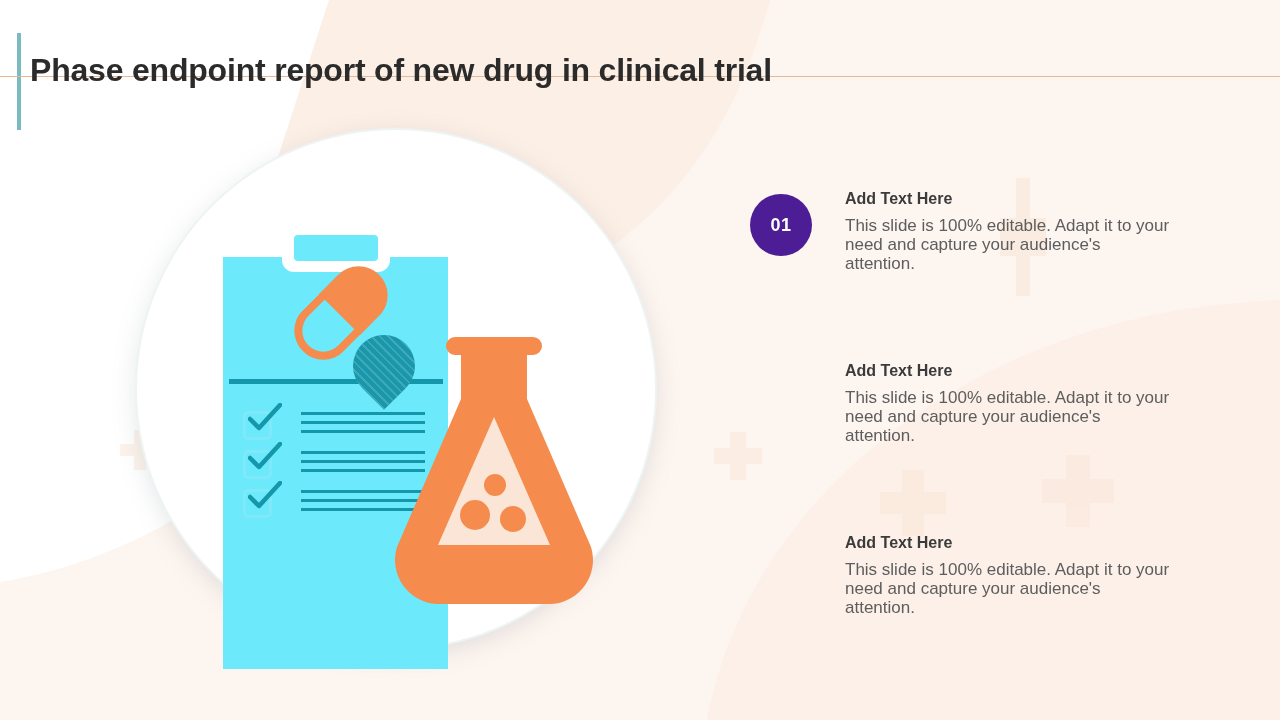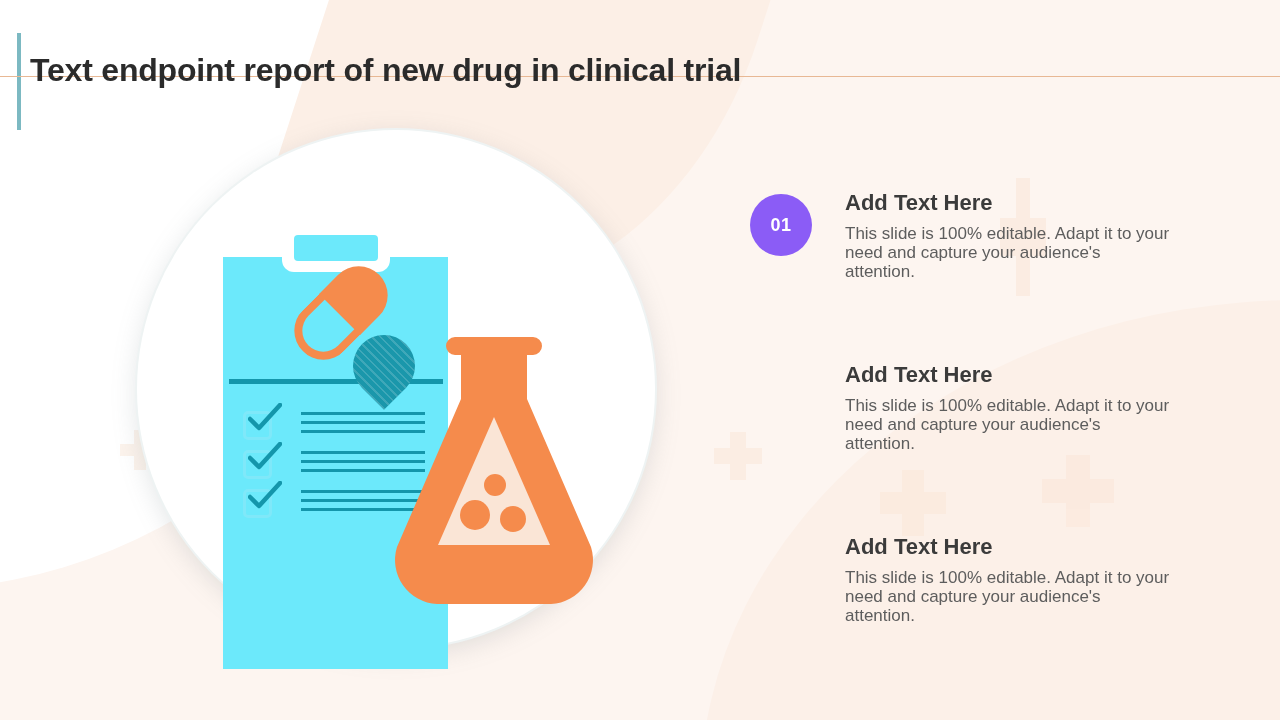--- a/index.html
+++ b/index.html
@@ -238,32 +238,32 @@
     position: relative;
     height: 172px;
   }
   .item-badge {
     position: absolute;
     left: 0;
     top: 12px;
     width: 62px;
     height: 62px;
     border-radius: 50%;
-    background: #8b5cf6;
+    background: #4c1d95;
     color: #ffffff;
     font-size: 18px;
     font-weight: bold;
     display: flex;
     align-items: center;
     justify-content: center;
     letter-spacing: 0.5px;
   }
   .item-text { position: absolute; left: 95px; top: 8px; width: 330px; }
   .item-heading {
-    font-size: 22px;
+    font-size: 16px;
     font-weight: bold;
     color: #3b3b3b;
     margin: 0 0 8px 0;
   }
   .item-body {
     font-size: 17px;
     line-height: 19px;
     color: #5d5d5d;
     margin: 0;
   }
@@ -279,21 +279,21 @@
     <div class="blob-peach-topright"></div>
     <div class="cross cross-a"></div>
     <div class="cross cross-b"></div>
     <div class="cross cross-c"></div>
     <div class="cross cross-d"></div>
     <div class="cross cross-e"></div>
   </div>
 
   <div class="title-accent"></div>
   <div class="title-rule"></div>
-  <h1 class="page-title">Text endpoint report of new drug in clinical trial</h1>
+  <h1 class="page-title">Phase endpoint report of new drug in clinical trial</h1>
 
   <div class="illus-wrap">
     <div class="illus-circle"></div>
 
     <div class="art">
 
       <div class="clip-board"></div>
       <div class="clip-white-band"></div>
       <div class="clip-tab"></div>
       <div class="clip-divider"></div>

